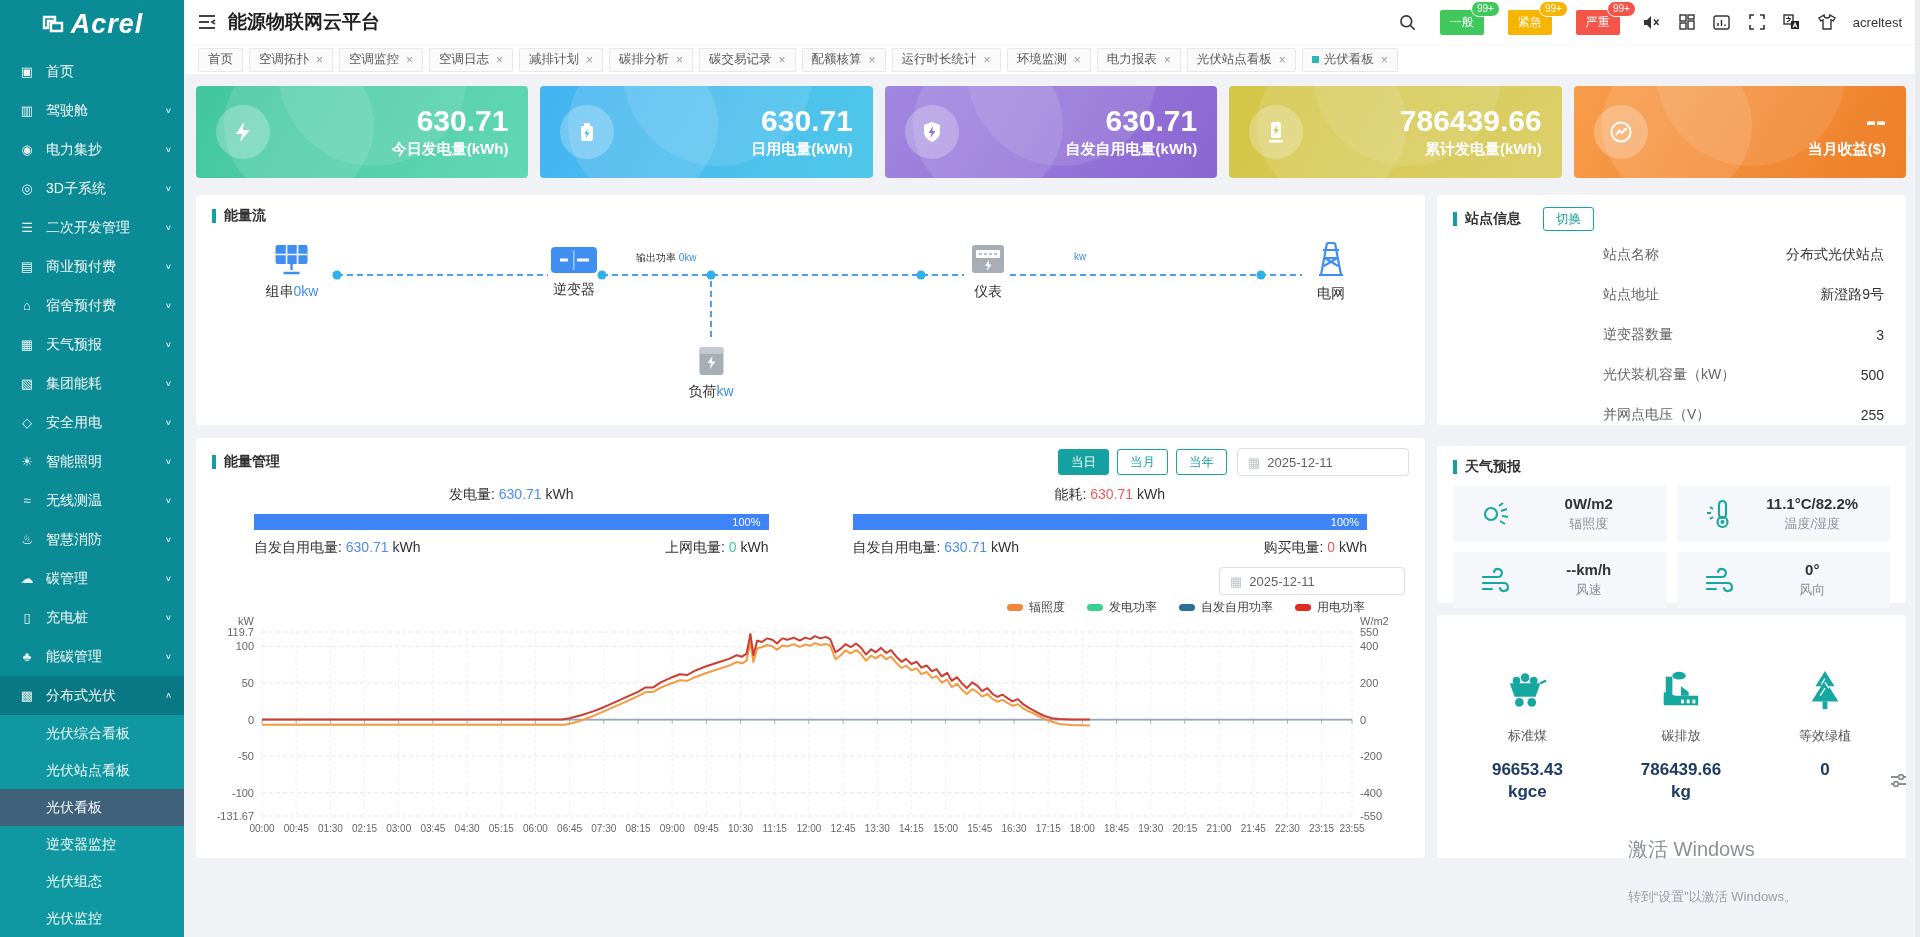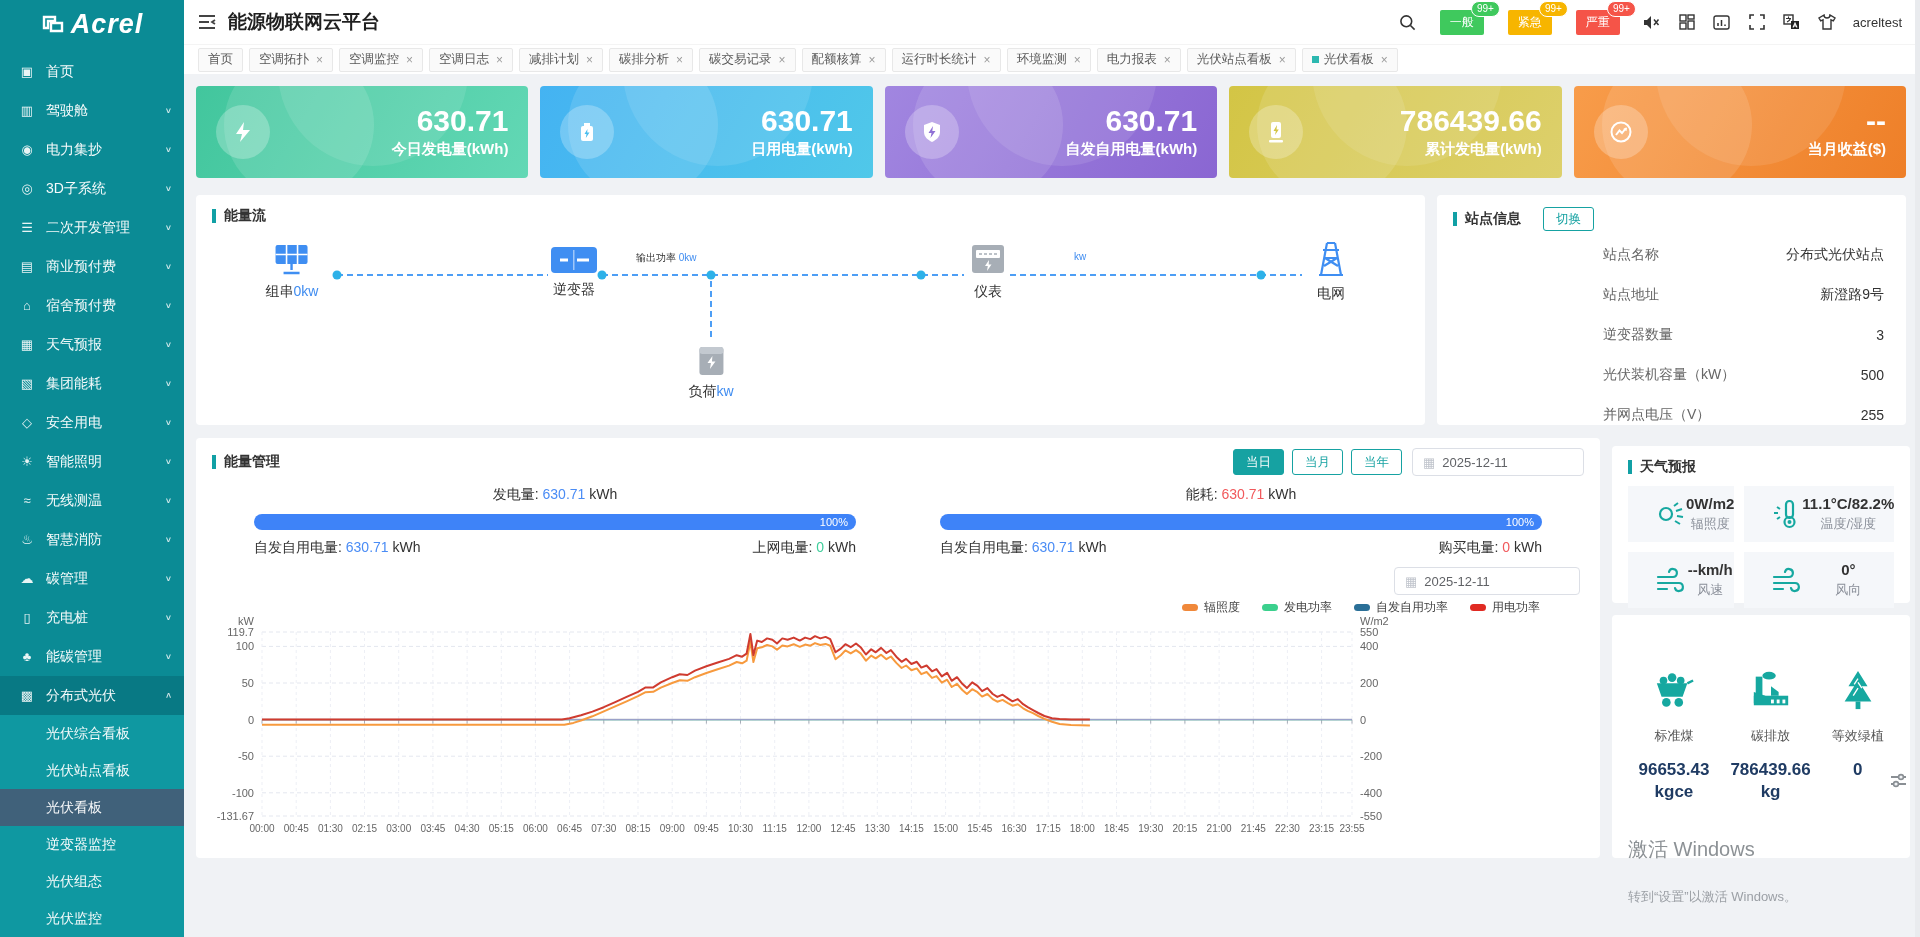--- a/index.html
+++ b/index.html
@@ -64,35 +64,35 @@
   .flow-wrap { position:relative; height:180px; margin-top:4px; }
   .fnode { position:absolute; text-align:center; transform:translateX(-50%); }
   .flabel { font-size:14px; color:#333; margin-top:4px; white-space:nowrap; }
   .fval { color:#3f8cf0; }
   .flinelab { position:absolute; font-size:10px; color:#333; white-space:nowrap; }
 
   .srow { display:flex; justify-content:space-between; align-items:center; height:40px; padding:0 6px 0 150px; font-size:14px; }
   .srow .sl { color:#666; } .srow .sv { color:#333; }
 
   .row2 { display:flex; gap:12px; margin-top:13px; }
-  .mgmt-panel { width:1404px; height:420px; flex:none; padding:10px 16px; }
+  .mgmt-panel { width:1229px; height:420px; flex:none; padding:10px 16px; }
   .right-col { flex:1; display:flex; flex-direction:column; gap:12px;margin-top:8px; }
 
   .mgmt-head { display:flex; align-items:center; height:28px; }
   .mgmt-ctrl { margin-left:auto; display:flex; align-items:center; }
   .rbtn { height:26px; padding:0 12px; font-size:12.5px; border:1px solid #16a2a2; color:#16a2a2; background:#fff; border-radius:3px; margin-left:8px; cursor:pointer; font-family:inherit; }
   .rbtn.active { background:#16a2a2; color:#fff; }
   .datebox { display:flex; align-items:center; gap:7px; border:1px solid #dcdfe6; border-radius:4px; height:28px; padding:0 10px; font-size:13px; color:#606266; width:172px; margin-left:10px; background:#fff; cursor:pointer; }
   .cal { color:#c0c4cc; font-size:13px; }
 
   .mgmt-cols { display:flex; margin-top:10px; }
   .mcol { width:50%; padding:0 42px; }
   .mcol-top { text-align:center; font-size:14px; color:#333; margin-bottom:10px; }
   .v-blue { color:#4a8cf5; } .v-green { color:#3fce9b; } .v-red { color:#f1595c; }
-  .pbar { height:16px; border-radius:8px; background:#3e83f8; color:#fff; font-size:11px; display:flex; align-items:center; justify-content:flex-end; padding-right:8px; }
+  .pbar { height:16px; border-radius:0; background:#3e83f8; color:#fff; font-size:11px; display:flex; align-items:center; justify-content:flex-end; padding-right:8px; }
   .msub { display:flex; justify-content:space-between; margin-top:9px; font-size:14px; color:#333; }
   .date2row { display:flex; justify-content:flex-end; margin-top:10px; padding-right:4px; }
   .legendrow { display:flex; justify-content:flex-end; align-items:center; gap:22px; margin-top:4px; padding-right:44px; font-size:12px; color:#444; }
   .lg-item { display:flex; align-items:center; }
   .lg-pill { width:16px; height:7px; border-radius:4px; display:inline-block; margin-right:6px; }
 
   .weather-panel { height:157px; }
   .wgrid { display:grid; grid-template-columns:1fr 1fr; gap:10px; margin-top:10px; }
   .wtile { background:#f5f7fa; height:56px; display:flex; align-items:center; padding-left:26px; }
   .wtxt { flex:1; text-align:center; }

